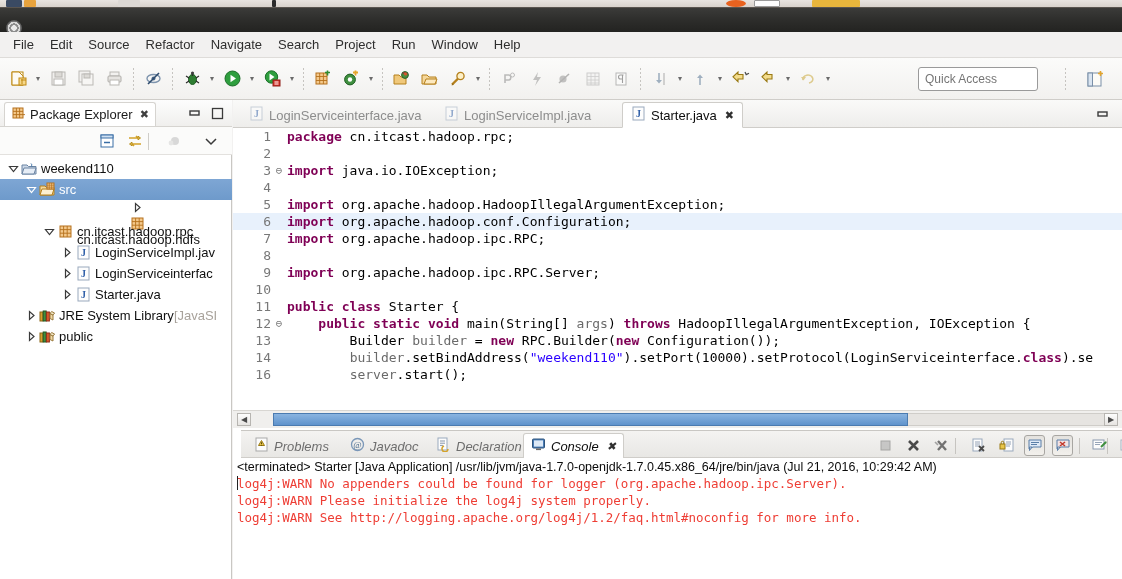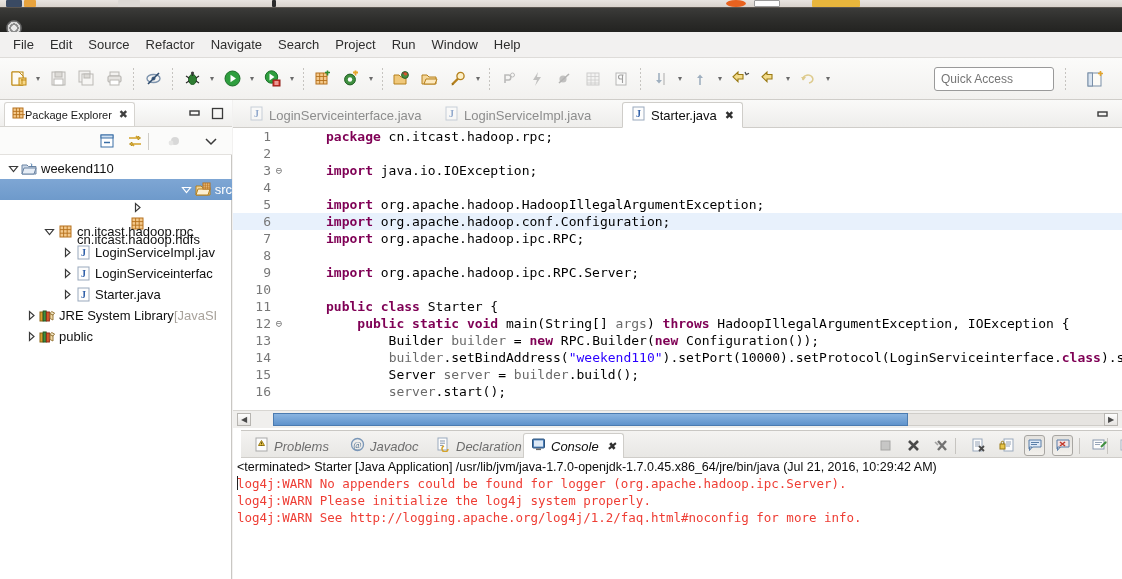--- a/index.html
+++ b/index.html
@@ -69,21 +69,21 @@
   }
   .tb-arrow {
     width:12px; height:26px; display:flex; align-items:center; justify-content:center;
     color:#6b6b6b; font-size:8px;
   }
   .tb-sep {
     width:1px; height:22px; margin:0 5px;
     background:repeating-linear-gradient(to bottom,#c6c4c0 0 2px,transparent 2px 4px);
   }
   .quick-access {
-    position:absolute; right:68px; top:9px;
+    position:absolute; right:84px; top:9px;
     width:120px; height:24px;
     border:1px solid #9a9a9a; border-radius:3px;
     background:#fff; color:#9b9b9b;
     font-size:12px; padding:3px 6px;
     outline:none;
   }
   .qa-sep { position:absolute; right:56px; top:10px; width:1px; height:22px;
     background:repeating-linear-gradient(to bottom,#c6c4c0 0 2px,transparent 2px 4px); }
   .persp-btn { position:absolute; right:14px; top:9px; width:26px; height:26px;
     display:flex; align-items:center; justify-content:center; }
@@ -92,35 +92,35 @@
   .workbench { position:absolute; left:0; top:100px; width:1122px; height:479px; background:#f2f1f0; }
 
   
   .pkg-panel { position:absolute; left:0; top:0; width:232px; height:479px; background:#fff;
      border-right:1px solid #c9c7c3; }
   .pkg-tab-row { position:absolute; left:0; top:0; width:232px; height:27px;
      background:linear-gradient(#fdfdfd,#f0efed); border-bottom:1px solid #d6d4d0; }
   .pkg-tab { position:absolute; left:4px; top:2px; height:24px; display:flex; align-items:center;
      padding:0 6px; background:#fff; border:1px solid #d6d4d0; border-bottom:none;
      border-radius:3px 3px 0 0; }
-  .pkg-tab .lbl { font-size:11px; color:#1a1a1a; }
+  .pkg-tab .lbl { font-size:13px; color:#1a1a1a; margin-left:5px; }
   .pkg-tab .xmark { margin-left:7px; font-size:11px; color:#404040; }
   .pkg-min { position:absolute; right:30px; top:8px; width:14px; height:12px; }
   .pkg-max { position:absolute; right:8px; top:7px; width:13px; height:13px; }
 
   .pkg-toolrow { position:absolute; left:0; top:27px; width:232px; height:28px;
      background:#fbfbfa; border-bottom:1px solid #e3e1de; }
   .pkg-toolrow .tb { position:absolute; width:22px; height:22px; top:3px;
      display:flex; align-items:center; justify-content:center; }
   .pkg-vsep { position:absolute; top:6px; width:1px; height:17px; background:#cfcdc9; }
 
   .tree { position:absolute; left:0; top:58px; width:232px; height:421px; overflow:hidden;
      font-size:13px; color:#101010; }
   .trow { position:relative; height:21px; display:flex; align-items:center; white-space:nowrap; }
-  .trow.sel { background:linear-gradient(#7ea6d4,#6e9acb); color:#fff;justify-content:flex-end; }
+  .trow.sel { background:linear-gradient(#7ea6d4,#6e9acb); color:#fff; }
   .twist { width:14px; height:21px; display:flex; align-items:center; justify-content:center;
      font-size:9px; color:#3a3a3a; flex:0 0 14px; }
   .trow.sel .twist { color:#fff; }
   .ticon { width:18px; height:21px; display:flex; align-items:center; justify-content:center; flex:0 0 18px; }
   .tlabel { padding-left:3px; }
   .tdim { color:#a8a29b; }
 
   
   .editor-area { position:absolute; left:233px; top:0; width:889px; height:330px; background:#fff; }
   .etab-row { position:absolute; left:0; top:0; width:889px; height:28px;
@@ -137,21 +137,21 @@
   .code-wrap { position:absolute; left:0; top:28px; width:889px; height:282px; background:#fff;
      font-family:"DejaVu Sans Mono", monospace; font-size:13px; overflow:hidden; }
   .gutter-ann { position:absolute; left:0; top:0; width:10px; height:282px;
      background:#fff; border-right:1px solid #fff; }
   .gutter-ann .mark { position:absolute; left:2px; width:7px; height:12px;
      background:repeating-linear-gradient(45deg,#9aa9c4 0 1px,#ccd6e6 1px 2px); }
   .codeline { position:relative; height:17px; line-height:17px; white-space:pre; }
   .codeline.hl { background:#e8f1fc; }
   .lineno { position:absolute; left:10px; width:28px; text-align:right; color:#787878; }
   .fold { position:absolute; left:40px; width:12px; text-align:center; color:#7b7b7b; font-size:11px; }
-  .ctext { position:absolute; left:54px; color:#000;margin-left:39px; }
+  .ctext { position:absolute; left:54px; color:#000; }
   .kw { color:#7f0055; font-weight:bold; }
   .str { color:#2a00ff; }
   .loc { color:#6a6a6a; }
 
   .hscroll { position:absolute; left:0; top:310px; width:889px; height:18px;
      background:#f0efed; border-top:1px solid #d8d6d2; }
   .hscroll .trough { position:absolute; left:40px; top:2px; width:833px; height:13px;
      background:#e6e4e1; border:1px solid #cfcdc9; }
   .hscroll .thumb { position:absolute; left:40px; top:2px; width:635px; height:13px;
      background:linear-gradient(#8ab4e0,#5f93cc); border:1px solid #4b7bb0; }
@@ -633,21 +633,20 @@
             <div class="codeline"><span class="lineno">5</span><span class="ctext"><span class="kw">import</span><span> org.apache.hadoop.HadoopIllegalArgumentException;</span></span></div>
             <div class="codeline hl"><span class="lineno">6</span><span class="ctext"><span class="kw">import</span><span> org.apache.hadoop.conf.Configuration;</span></span></div>
             <div class="codeline"><span class="lineno">7</span><span class="ctext"><span class="kw">import</span><span> org.apache.hadoop.ipc.RPC;</span></span></div>
             <div class="codeline"><span class="lineno">8</span></div>
             <div class="codeline"><span class="lineno">9</span><span class="ctext"><span class="kw">import</span><span> org.apache.hadoop.ipc.RPC.Server;</span></span></div>
             <div class="codeline"><span class="lineno">10</span><span class="ctext"></span></div>
             <div class="codeline"><span class="lineno">11</span><span class="ctext"><span class="kw">public class</span><span> Starter {</span></span></div>
             <div class="codeline"><span class="lineno">12</span><span class="fold">⊖</span><span class="ctext"><span>    </span><span class="kw">public static void</span><span> main(String[] </span><span class="loc">args</span><span>) </span><span class="kw">throws</span><span> HadoopIllegalArgumentException, IOException {</span></span></div>
             <div class="codeline"><span class="lineno">13</span><span class="ctext"><span>        Builder </span><span class="loc">builder</span><span> = </span><span class="kw">new</span><span> RPC.Builder(</span><span class="kw">new</span><span> Configuration());</span></span></div>
             <div class="codeline"><span class="lineno">14</span><span class="ctext"><span>        </span><span class="loc">builder</span><span>.setBindAddress(</span><span class="str">"weekend110"</span><span>).setPort(10000).setProtocol(LoginServiceinterface.</span><span class="kw">class</span><span>).se</span></span></div>
-            <div class="codeline"><span class="lineno">15</span><span class="ctext"><span>        Server </span><span class="loc">server</span><span> = </span><span class="loc">builder</span><span>.build();</span></span></div>
             <div class="codeline"><span class="lineno">16</span><span class="ctext"><span>        </span><span class="loc">server</span><span>.start();</span></span></div>
           </div>
       </div>
 
       <div class="hscroll">
         <div class="trough"></div>
         <div class="thumb"></div>
         <div class="arw" style="left:4px;">◀</div>
         <div class="arw" style="left:871px;">▶</div>
       </div>

